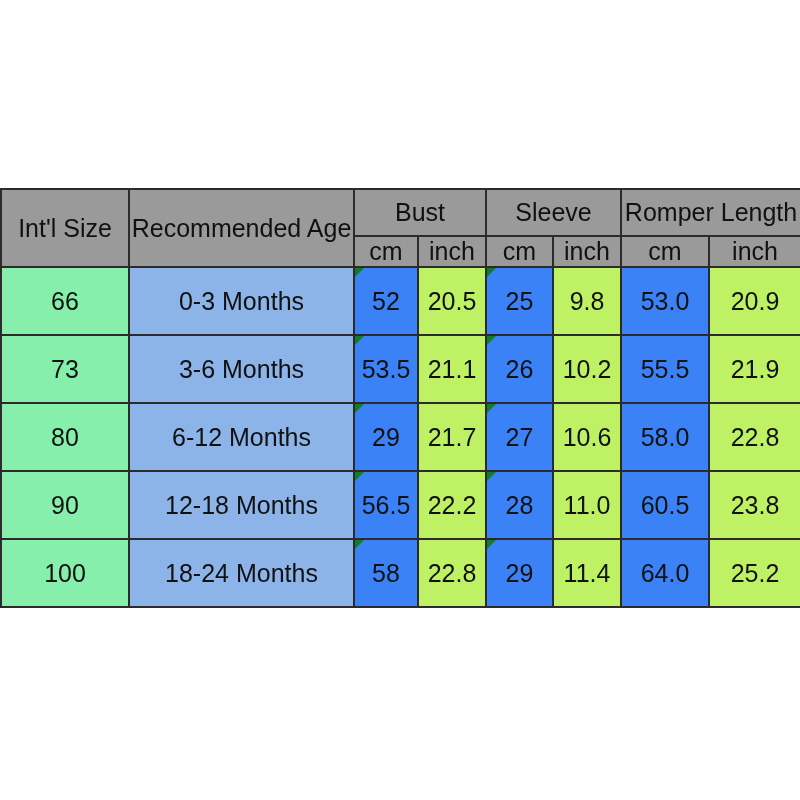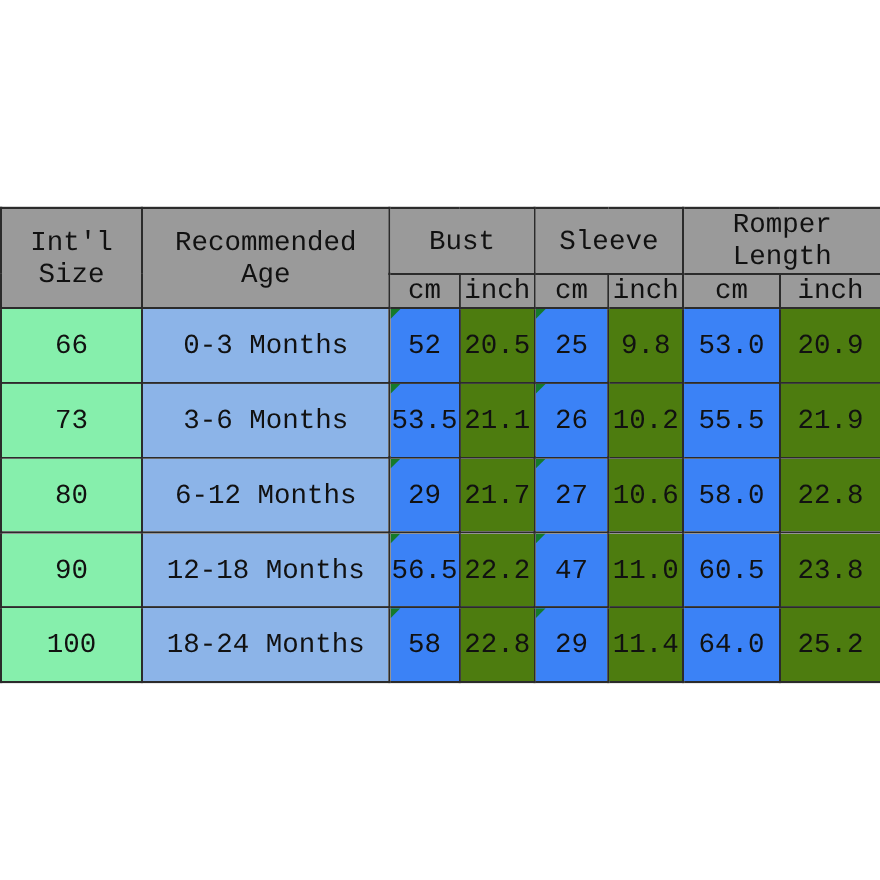--- a/index.html
+++ b/index.html
@@ -14,21 +14,20 @@
     overflow: hidden;
   }
 
   #size-chart-wrap {
     position: absolute;
     left: 0px;
     top: 188px;
     width: 656px;
     height: 413px;
     box-sizing: border-box;
-    font-family: Liberation Mono, monospace;
   }
 
   table.size-chart {
     border-collapse: collapse;
     table-layout: fixed;
     width: 800px;
     height: 413px;
     border: 2px solid #2b2b2b;
     box-sizing: border-box;
   }
@@ -71,21 +70,21 @@
     background: #8cb4e8;
     font-size: 25px;
     color: #12233d;
   }
   .c-cm {
     background: #3b82f6;
     font-size: 25px;
     color: #111111;
   }
   .c-inch {
-    background: #4d7c0f;
+    background: #bef264;
     font-size: 25px;
     color: #111111;
   }
 
   
   .err-flag {
     position: absolute;
     left: 0;
     top: 0;
     width: 0;
@@ -170,21 +169,21 @@
         <td class="c-cm"><span class="err-flag"></span><span>27</span></td>
         <td class="c-inch">10.6</td>
         <td class="c-cm">58.0</td>
         <td class="c-inch">22.8</td>
       </tr>
       <tr class="data-row">
         <td class="c-size">90</td>
         <td class="c-age">12-18 Months</td>
         <td class="c-cm"><span class="err-flag"></span><span>56.5</span></td>
         <td class="c-inch">22.2</td>
-        <td class="c-cm"><span class="err-flag"></span><span>47</span></td>
+        <td class="c-cm"><span class="err-flag"></span><span>28</span></td>
         <td class="c-inch">11.0</td>
         <td class="c-cm">60.5</td>
         <td class="c-inch">23.8</td>
       </tr>
       <tr class="data-row">
         <td class="c-size">100</td>
         <td class="c-age">18-24 Months</td>
         <td class="c-cm"><span class="err-flag"></span><span>58</span></td>
         <td class="c-inch">22.8</td>
         <td class="c-cm"><span class="err-flag"></span><span>29</span></td>

